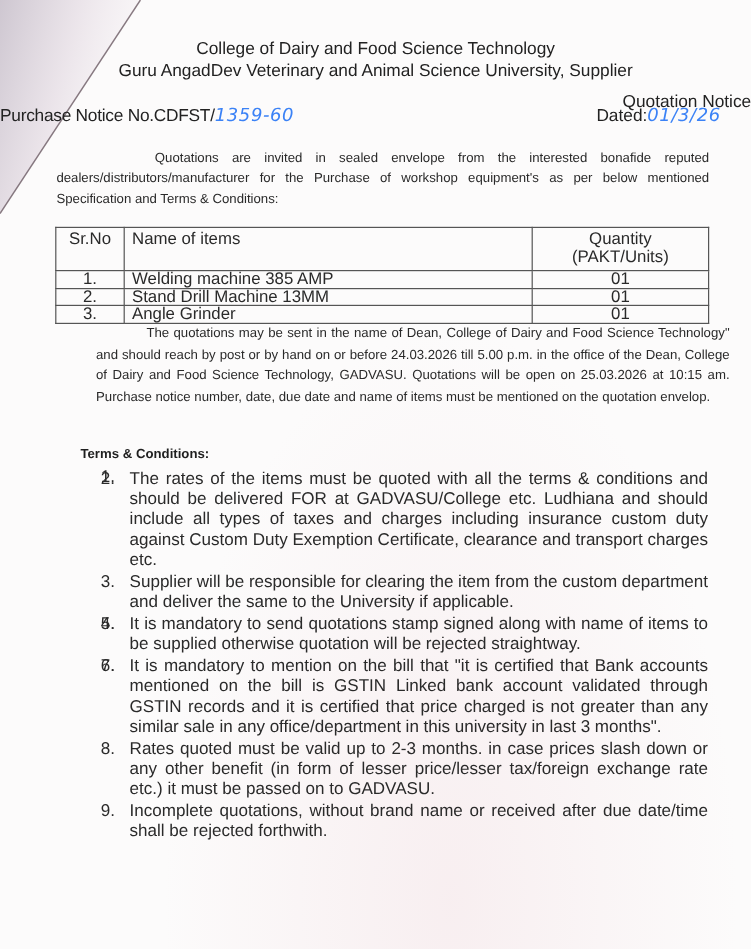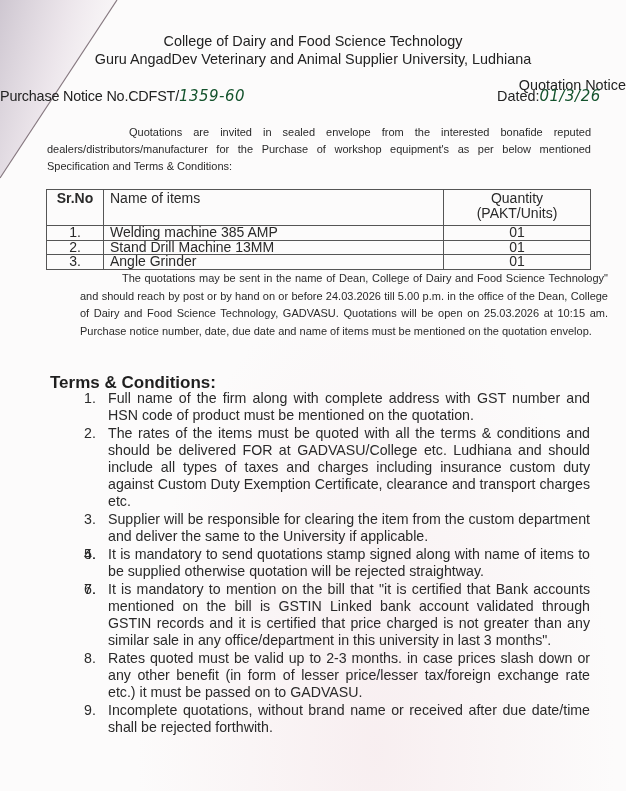--- a/index.html
+++ b/index.html
@@ -20,44 +20,44 @@
   }
   .doc { position: absolute; left: 0; top: 0; width: 626px; }
 
   .hdr { position: absolute; left: 0; width: 626px; text-align: center; font-size: 14.4px; color: #222; }
   .hdr.l1 { top: 33px; }
   .hdr.l2 { top: 51px; }
   .hdr.l3 { top: 77px; text-align: right; }
 
   .notice-no { position: absolute; left: 0; top: 87px; font-size: 14.4px; color: #222; letter-spacing: -0.2px; }
   .notice-no .hand, .dated .hand {
-    font-family: "DejaVu Sans", sans-serif; font-size: 15px; color: #14532d; font-style: italic; letter-spacing: 0.5px;
+    font-family: "DejaVu Sans", sans-serif; font-size: 15px; color: #3b82f6; font-style: italic; letter-spacing: 0.5px;
   }
   .dated { position: absolute; left: 497px; top: 87px; font-size: 14.4px; color: #222; }
 
   .para { position: absolute; left: 47px; width: 544px; font-size: 11px; line-height: 17.2px; text-align: justify; color: #2a2a2a; }
   .para.intro { top: 124px; text-indent: 82px; }
   .para.p2 { top: 270px; text-indent: 42px; line-height: 17.5px; left: 62px; width: 528px; margin-left: 18px; }
 
   table.items {
     position: absolute; left: 46px; top: 189px; width: 545px;
     border-collapse: collapse; font-size: 14px; color: #2a2a2a;
   }
   table.items td, table.items th {
     border: 1px solid #555; padding: 0 6px; font-weight: normal;
   }
   table.items th { height: 34px; vertical-align: top; padding-top: 1px; line-height: 15px; }
-  table.items th.sr { width: 44px; text-align: center; font-weight: bold; }
+  table.items th.sr { width: 44px; text-align: center; }
   table.items th.name { text-align: left; }
   table.items th.qty { width: 134px; text-align: center; }
   table.items td { height: 13.5px; line-height: 13.5px; }
   table.items td.sr { text-align: center; }
   table.items td.qty { text-align: center; }
 
-  .terms-title { position: absolute; left: 50px; top: 373px; font-size: 17px; font-weight: bold; color: #1f1f1f; }
+  .terms-title { position: absolute; left: 67px; top: 373px; font-size: 11px; font-weight: bold; color: #1f1f1f; }
 
   ol.terms { position: absolute; left: 66px; top: 390px; width: 524px; margin: 0; padding: 0; list-style: none; font-size: 14.2px; color: #2a2a2a; }
   ol.terms li { position: relative; padding-left: 42px; text-align: justify; line-height: 17px; margin-bottom: 1px; }
   ol.terms li .num { position: absolute; left: 18px; top: 0; }
 </style>
 </head>
 <body>
 
 <div class="paper"></div>
 
@@ -69,21 +69,21 @@
       <stop offset="1" stop-color="#f4eef2" stop-opacity="0.2"></stop>
     </linearGradient>
   </defs>
   <polygon points="0,0 117,0 0,178" fill="url(#foldg)"></polygon>
   <line x1="117" y1="0" x2="0" y2="178" stroke="#6b5a63" stroke-width="1.2" opacity="0.8"></line>
 </svg>
 
 <div class="doc">
 
   <div class="hdr l1">College of Dairy and Food Science Technology</div>
-  <div class="hdr l2">Guru AngadDev Veterinary and Animal Supplier University, Ludhiana</div>
+  <div class="hdr l2">Guru AngadDev Veterinary and Animal Science University, Supplier</div>
   <div class="hdr l3">Quotation Notice</div>
 
   <div class="notice-no">
     <span>Purchase Notice No.CDFST/</span><span class="hand">1359-60</span>
   </div>
   <div class="dated">
     <span>Dated:</span><span class="hand">01/3/26</span>
   </div>
 
   <div class="para intro">Quotations are invited in sealed envelope from the interested bonafide reputed dealers/distributors/manufacturer for the Purchase of workshop equipment's as per below mentioned Specification and Terms &amp; Conditions:</div>
@@ -113,21 +113,21 @@
         <td class="qty">01</td>
       </tr>
     </tbody>
   </table>
 
   <div class="para p2">The quotations may be sent in the name of Dean, College of Dairy and Food Science Technology" and should reach by post or by hand on or before 24.03.2026 till 5.00 p.m. in the office of the Dean, College of Dairy and Food Science Technology, GADVASU. Quotations will be open on 25.03.2026 at 10:15 am. Purchase notice number, date, due date and name of items must be mentioned on the quotation envelop.</div>
 
   <div class="terms-title">Terms &amp; Conditions:</div>
 
   <ol class="terms">
-    <li><span class="num">1.</span><span>Full name of the firm along with complete address with GST number and HSN code of product must be mentioned on the quotation.</span></li>
+    <li><span class="num">1.</span></li>
     <li><span class="num">2.</span><span>The rates of the items must be quoted with all the terms &amp; conditions and should be delivered FOR at GADVASU/College etc. Ludhiana and should include all types of taxes and charges including insurance custom duty against Custom Duty Exemption Certificate, clearance and transport charges etc.</span></li>
     <li><span class="num">3.</span><span>Supplier will be responsible for clearing the item from the custom department and deliver the same to the University if applicable.</span></li>
     <li><span class="num">4.</span></li>
     <li><span class="num">5.</span><span>It is mandatory to send quotations stamp signed along with name of items to be supplied otherwise quotation will be rejected straightway.</span></li>
     <li><span class="num">6.</span></li>
     <li><span class="num">7.</span><span>It is mandatory to mention on the bill that "it is certified that Bank accounts mentioned on the bill is GSTIN Linked bank account validated through GSTIN records and it is certified that price charged is not greater than any similar sale in any office/department in this university in last 3 months".</span></li>
     <li><span class="num">8.</span><span>Rates quoted must be valid up to 2-3 months. in case prices slash down or any other benefit (in form of lesser price/lesser tax/foreign exchange rate etc.) it must be passed on to GADVASU.</span></li>
     <li><span class="num">9.</span><span>Incomplete quotations, without brand name or received after due date/time shall be rejected forthwith.</span></li>
   </ol>
 </div>

